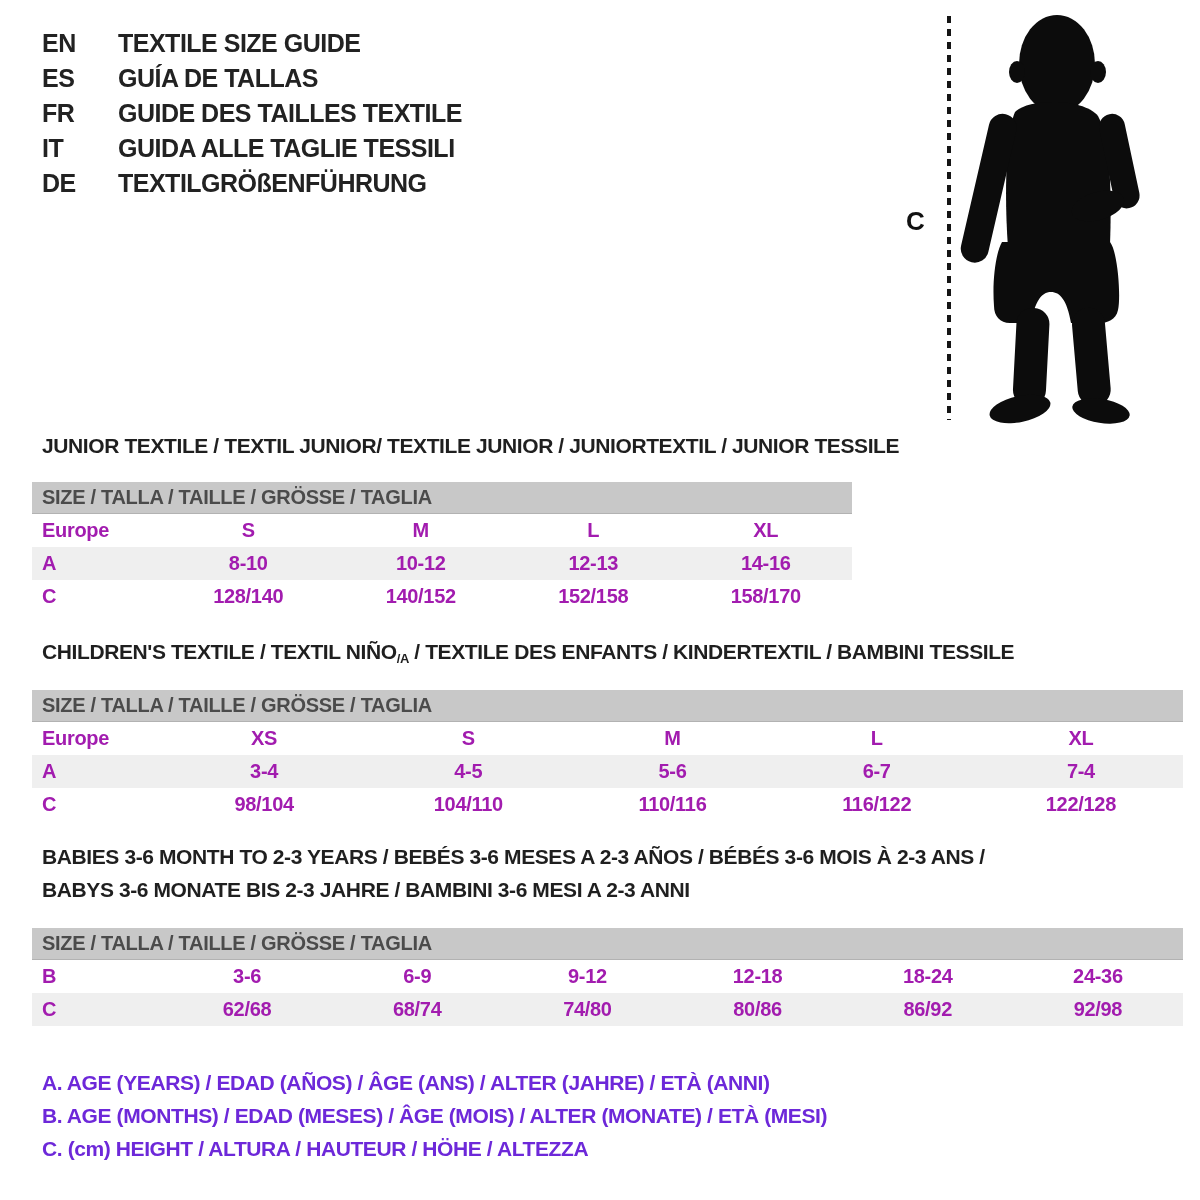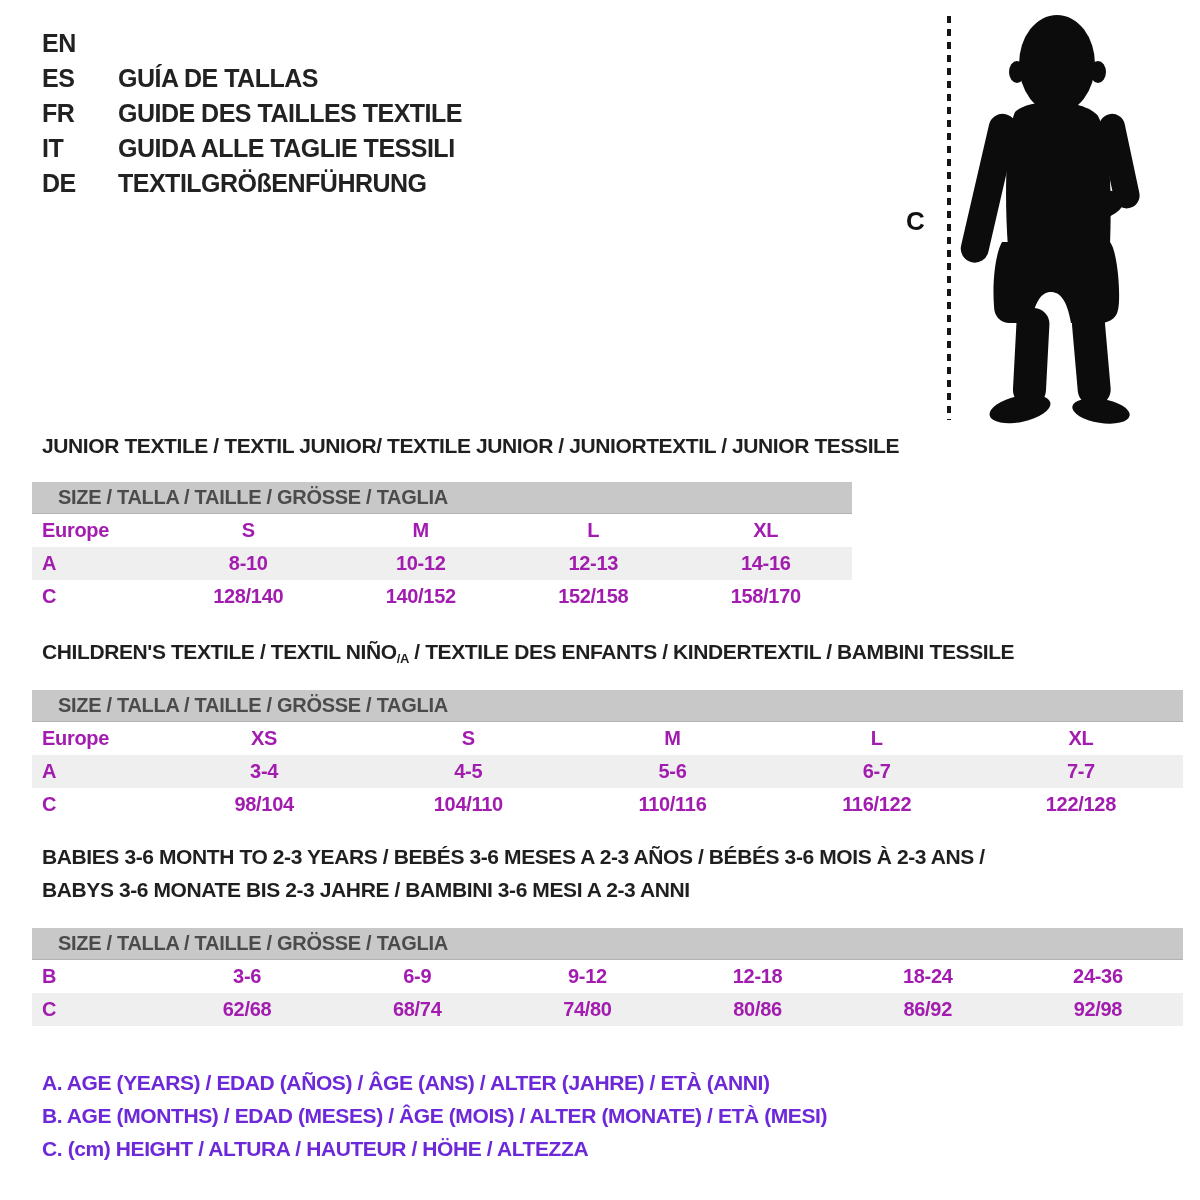--- a/index.html
+++ b/index.html
@@ -18,38 +18,39 @@
     background:repeating-linear-gradient(to bottom,#151515 0 7px,transparent 7px 13px);
   }
   .c-label{position:absolute;left:906px;top:206px;font-size:26px;color:#111;}
   .baby-svg{position:absolute;left:960px;top:10px;}
   
   .sec-title{position:absolute;left:42px;font-size:21px;letter-spacing:-0.4px;color:#1f1f1f;white-space:nowrap;}
   .title-sub{font-size:13px;vertical-align:-4px;}
   .stable{position:absolute;left:32px;}
   .size-bar{
     height:31px;line-height:31px;background:#c8c8c8;border-bottom:1px solid #b2b2b2;
-    padding-left:26px;font-size:20px;letter-spacing:-0.3px;color:#4b4b4b;
+    padding-left:10px;font-size:20px;letter-spacing:-0.3px;color:#4b4b4b;
   }
   .trow{display:grid;height:33px;align-items:center;font-size:20px;letter-spacing:-0.3px;color:#a21caf;}
   .trow.shaded{background:#efefef;}
   .tcell{text-align:center;}
   .tcell.label{text-align:left;padding-left:10px;}
   
   .legend{position:absolute;left:42px;top:1066px;}
   .legend-line{height:33px;line-height:33px;font-size:21px;letter-spacing:-0.4px;color:#6d28d9;white-space:nowrap;}
 </style>
 </head>
 <body>
 
 <div class="page">
 
   <div class="lang-block">
     <div class="lang-row">
       <span class="lang-code">EN</span>
+      <span class="lang-title">TEXTILE SIZE GUIDE</span>
     </div>
     <div class="lang-row">
       <span class="lang-code">ES</span>
       <span class="lang-title">GUÍA DE TALLAS</span>
     </div>
     <div class="lang-row">
       <span class="lang-code">FR</span>
       <span class="lang-title">GUIDE DES TAILLES TEXTILE</span>
     </div>
     <div class="lang-row">
@@ -120,21 +121,21 @@
           <div class="tcell">M</div>
           <div class="tcell">L</div>
           <div class="tcell">XL</div>
         </div>
         <div class="trow shaded" style="grid-template-columns: 130px repeat(5, 1fr);">
           <div class="tcell label">A</div>
           <div class="tcell">3-4</div>
           <div class="tcell">4-5</div>
           <div class="tcell">5-6</div>
           <div class="tcell">6-7</div>
-          <div class="tcell">7-7</div>
+          <div class="tcell">7-4</div>
         </div>
         <div class="trow" style="grid-template-columns: 130px repeat(5, 1fr);">
           <div class="tcell label">C</div>
           <div class="tcell">98/104</div>
           <div class="tcell">104/110</div>
           <div class="tcell">110/116</div>
           <div class="tcell">116/122</div>
           <div class="tcell">122/128</div>
         </div>
       </div>

